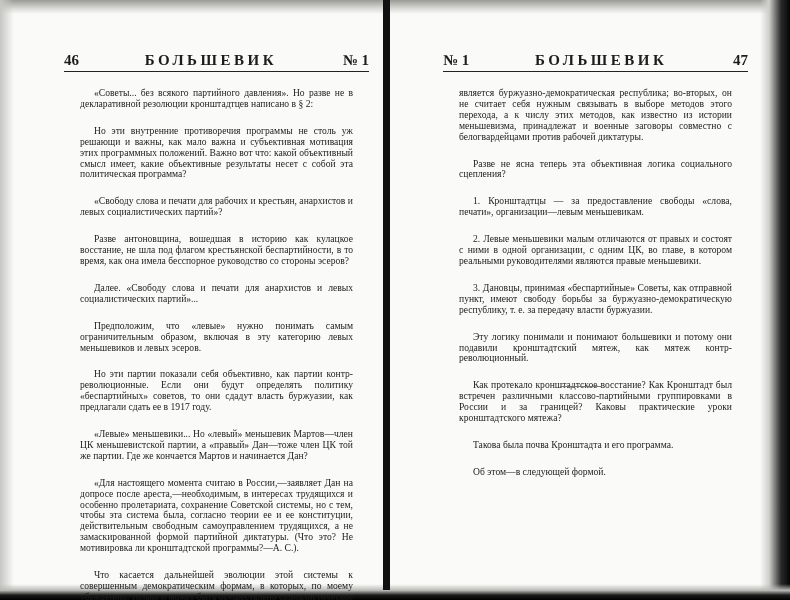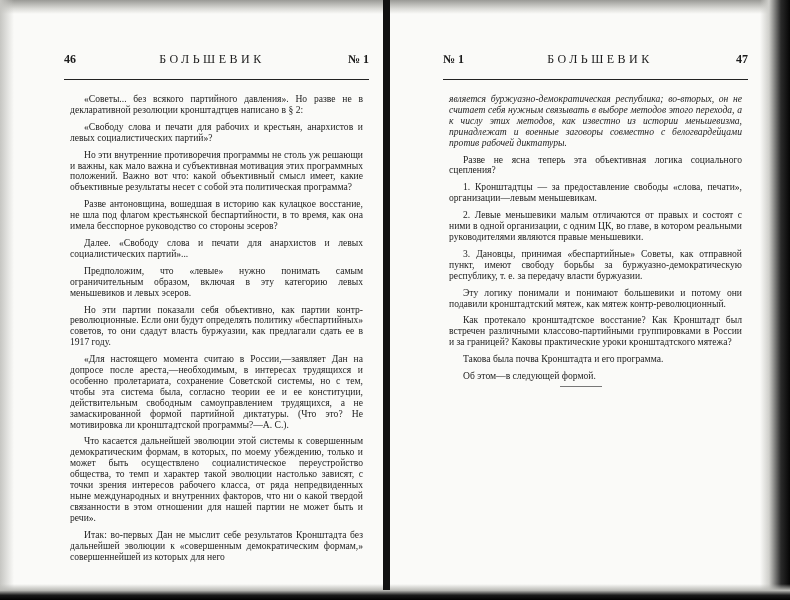--- a/index.html
+++ b/index.html
@@ -33,30 +33,30 @@
       position:absolute; left:383px; top:0; width:7px; height:590px;
       background:#111;
     }
     .page {
       position:absolute; top:52px;
     }
     .page.left { left:64px; width:305px; }
     .page.right { left:443px; width:305px; }
     .running-head {
       display:flex; justify-content:space-between; align-items:baseline;
-      font-size:12px; font-weight:bold;
+      font-size:15px; font-weight:bold;
       border-bottom:1.5px solid #222;
-      padding-bottom:12px; margin-bottom:14px;
+      padding-bottom:2px; margin-bottom:14px;
     }
-    .running-head .title { letter-spacing:3.5px; font-weight:normal; }
+    .running-head .title { letter-spacing:3.5px; font-weight:bold; }
     .text {
       font-size:9.6px; line-height:10.9px; text-align:justify;
     }
-    .text p { margin:6px; text-indent:14px; }
-    .text p.noindent { text-indent:0;font-style:italic; }
+    .text p { margin:16px; text-indent:14px; }
+    .text p.noindent { text-indent:0; }
     .endrule {
       position:absolute; left:560px; top:386px; width:42px; height:1px; background:#777;
     }
   </style>
 </head>
 <body>
 
 <div class="scan"></div>
 <div class="topgrain"></div>
 <div class="left-edge"></div>
@@ -65,26 +65,27 @@
 <div class="spine"></div>
 
 <div class="page left">
   <div class="running-head">
     <span>46</span>
     <span class="title">БОЛЬШЕВИК</span>
     <span>№ 1</span>
   </div>
   <div class="text">
     <p>«Советы... без всякого партийного давления». Но разве не в декларативной резолюции кронштадтцев написано в § 2:</p>
+    <p>Но эти внутренние противоречия программы не столь уж решающи и важны, как мало важна и субъективная мотивация этих программных положений. Важно вот что: какой объективный смысл имеет, какие объективные результаты несет с собой эта политическая программа?</p>
     <p>«Свободу слова и печати для рабочих и крестьян, анархистов и левых социалистических партий»?</p>
-    <p>Но эти внутренние противоречия программы не столь уж решающи и важны, как мало важна и субъективная мотивация этих программных положений. Важно вот что: какой объективный смысл имеет, какие объективные результаты несет с собой эта политическая программа?</p>
     <p>Разве антоновщина, вошедшая в историю как кулацкое восстание, не шла под флагом крестьянской беспартийности, в то время, как она имела бесспорное руководство со стороны эсеров?</p>
     <p>Далее. «Свободу слова и печати для анархистов и левых социалистических партий»...</p>
     <p>Предположим, что «левые» нужно понимать самым ограничительным образом, включая в эту категорию левых меньшевиков и левых эсеров.</p>
     <p>Но эти партии показали себя объективно, как партии контр-революционные. Если они будут определять политику «беспартийных» советов, то они сдадут власть буржуазии, как предлагали сдать ее в 1917 году.</p>
+    <p>«Левые» меньшевики... Но «левый» меньшевик Мартов—член ЦК меньшевистской партии, а «правый» Дан—тоже член ЦК той же партии. Где же кончается Мартов и начинается Дан?</p>
     <p>«Для настоящего момента считаю в России,—заявляет Дан на допросе после ареста,—необходимым, в интересах трудящихся и особенно пролетариата, сохранение Советской системы, но с тем, чтобы эта система была, согласно теории ее и ее конституции, действительным свободным самоуправлением трудящихся, а не замаскированной формой партийной диктатуры. (Что это? Не мотивировка ли кронштадтской программы?—А. С.).</p>
     <p>Что касается дальнейшей эволюции этой системы к совершенным демократическим формам, в которых, по моему убеждению, только и может быть осуществлено социалистическое переустройство общества, то темп и характер такой эволюции настолько зависят, с точки зрения интересов рабочего класса, от ряда непредвиденных ныне международных и внутренних факторов, что ни о какой твердой связанности в этом отношении для нашей партии не может быть и речи».</p>
     <p>Итак: во-первых Дан не мыслит себе результатов Кронштадта без дальнейшей эволюции к «совершенным демократическим формам,» совершеннейшей из которых для него</p>
   </div>
 </div>
 
 <div class="page right">
   <div class="running-head">
     <span>№ 1</span>
     <span class="title">БОЛЬШЕВИК</span>

